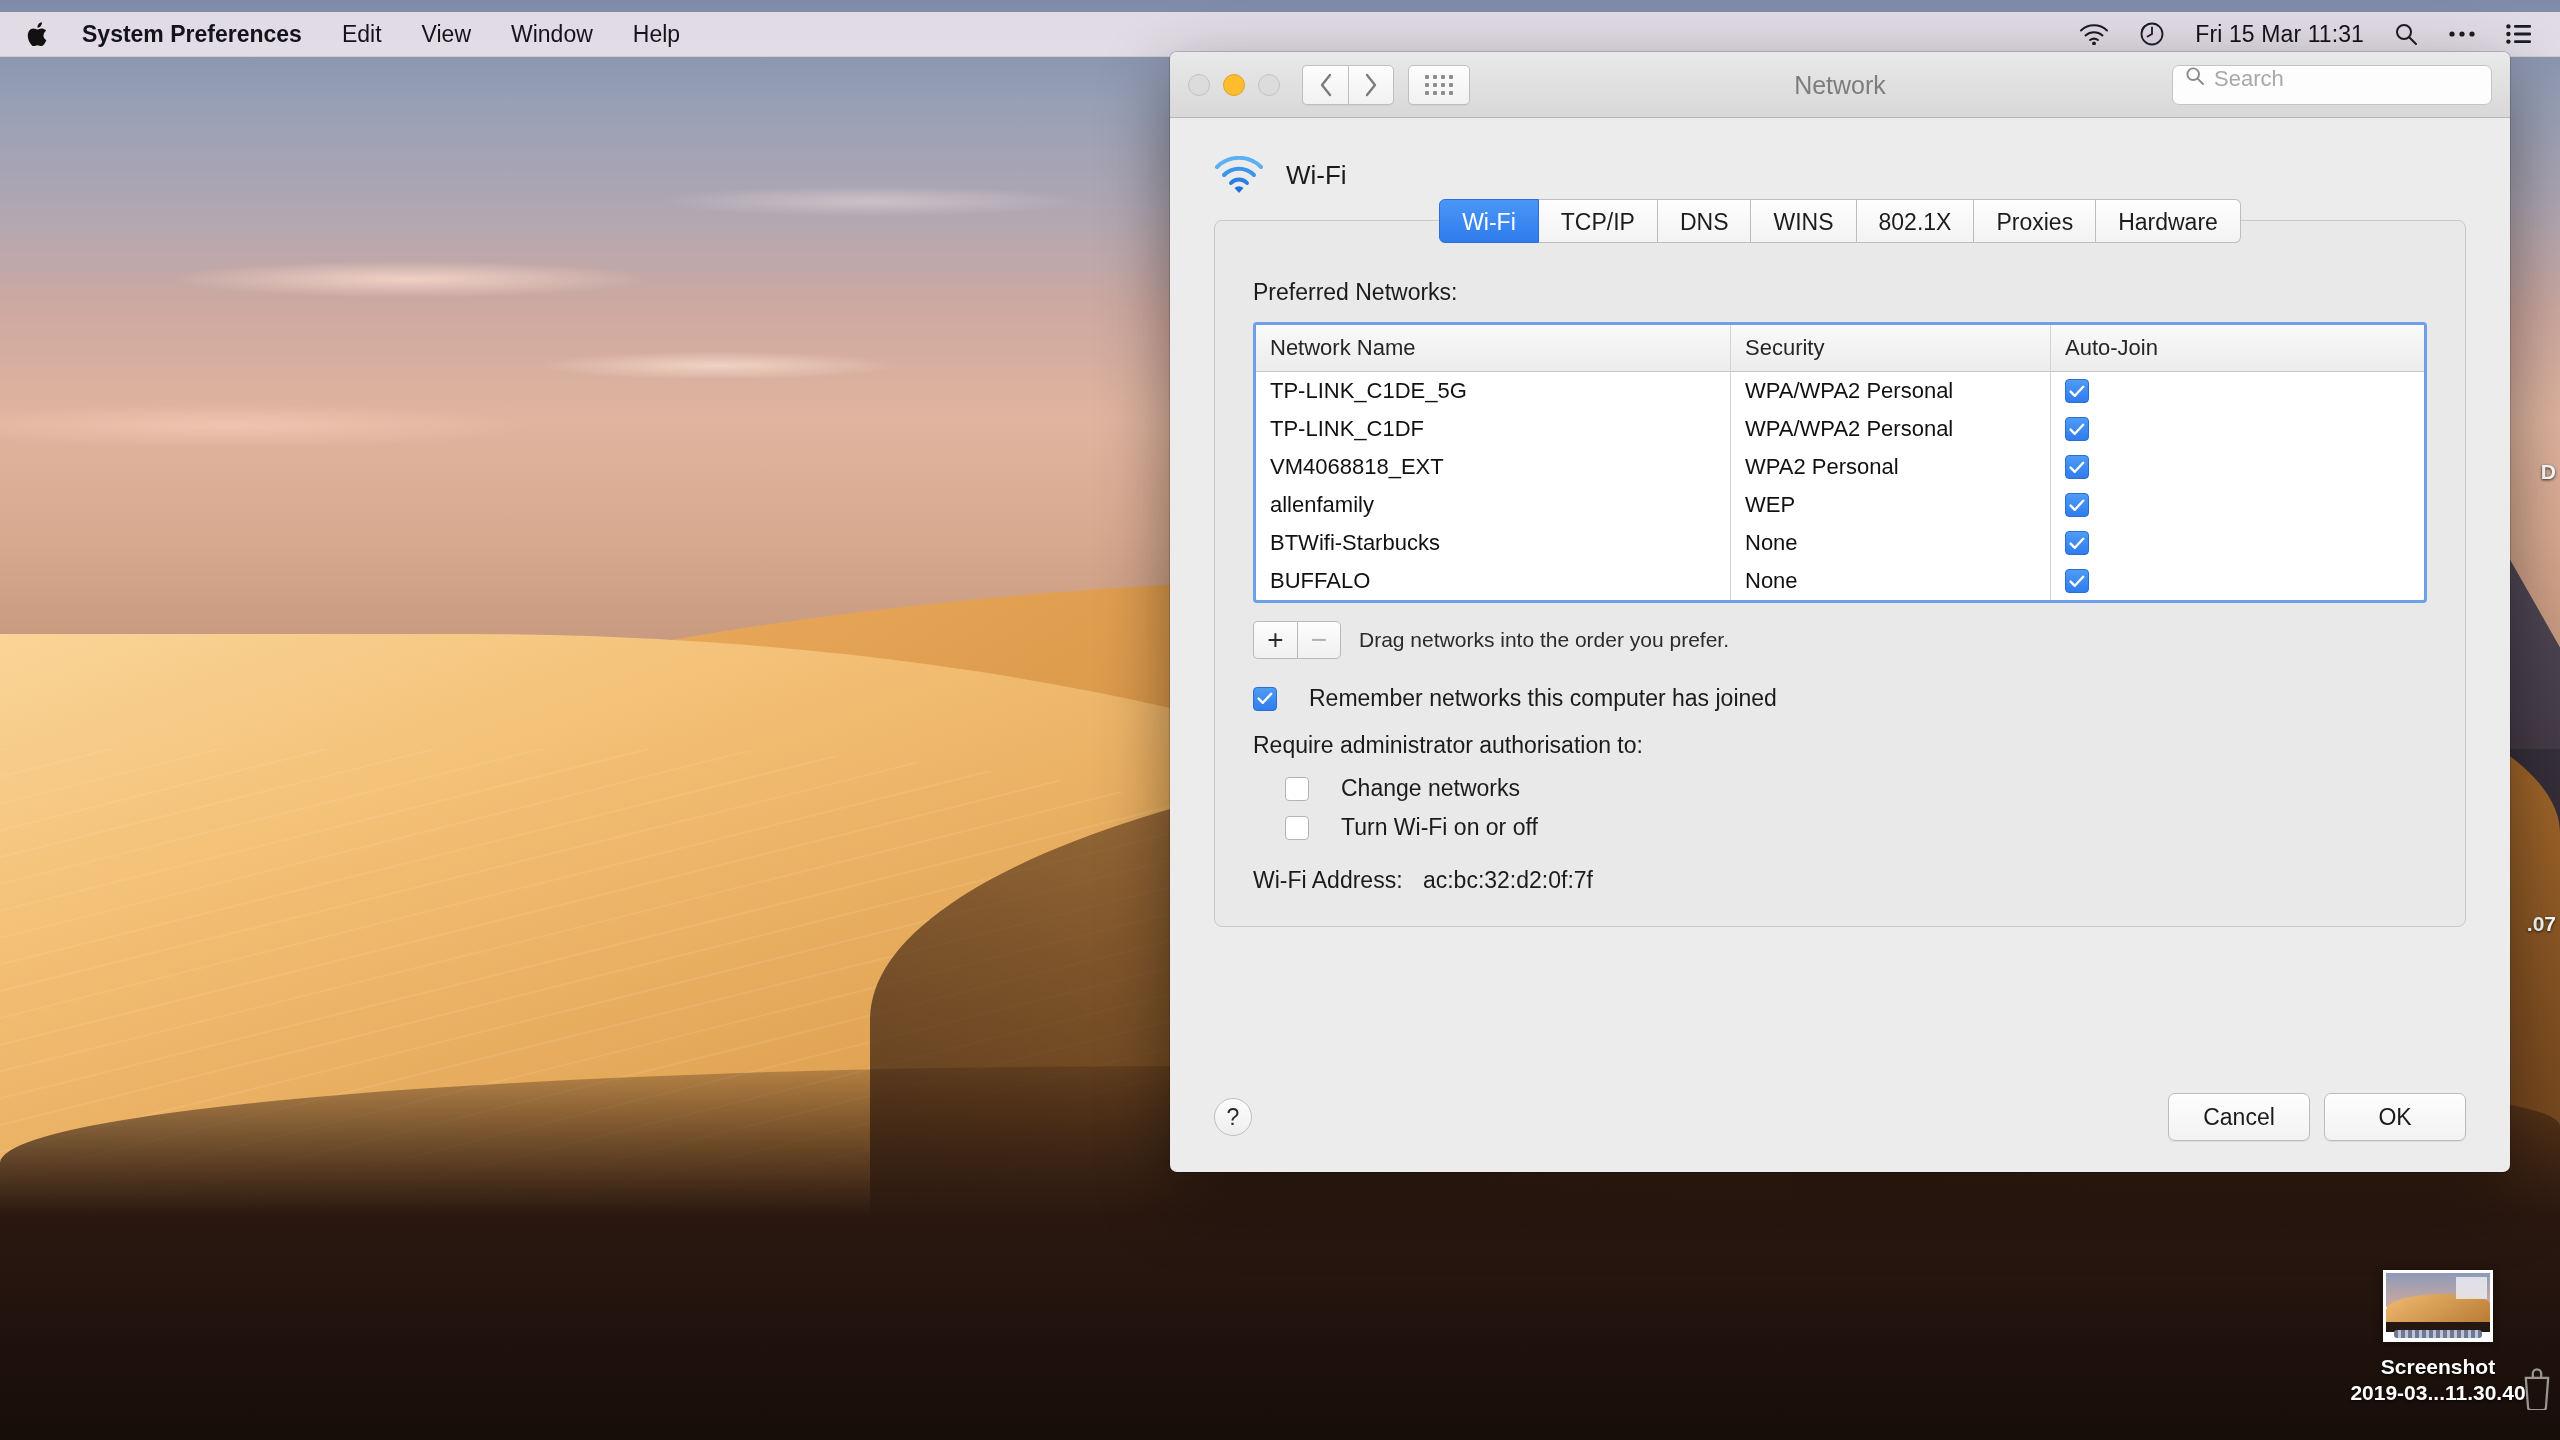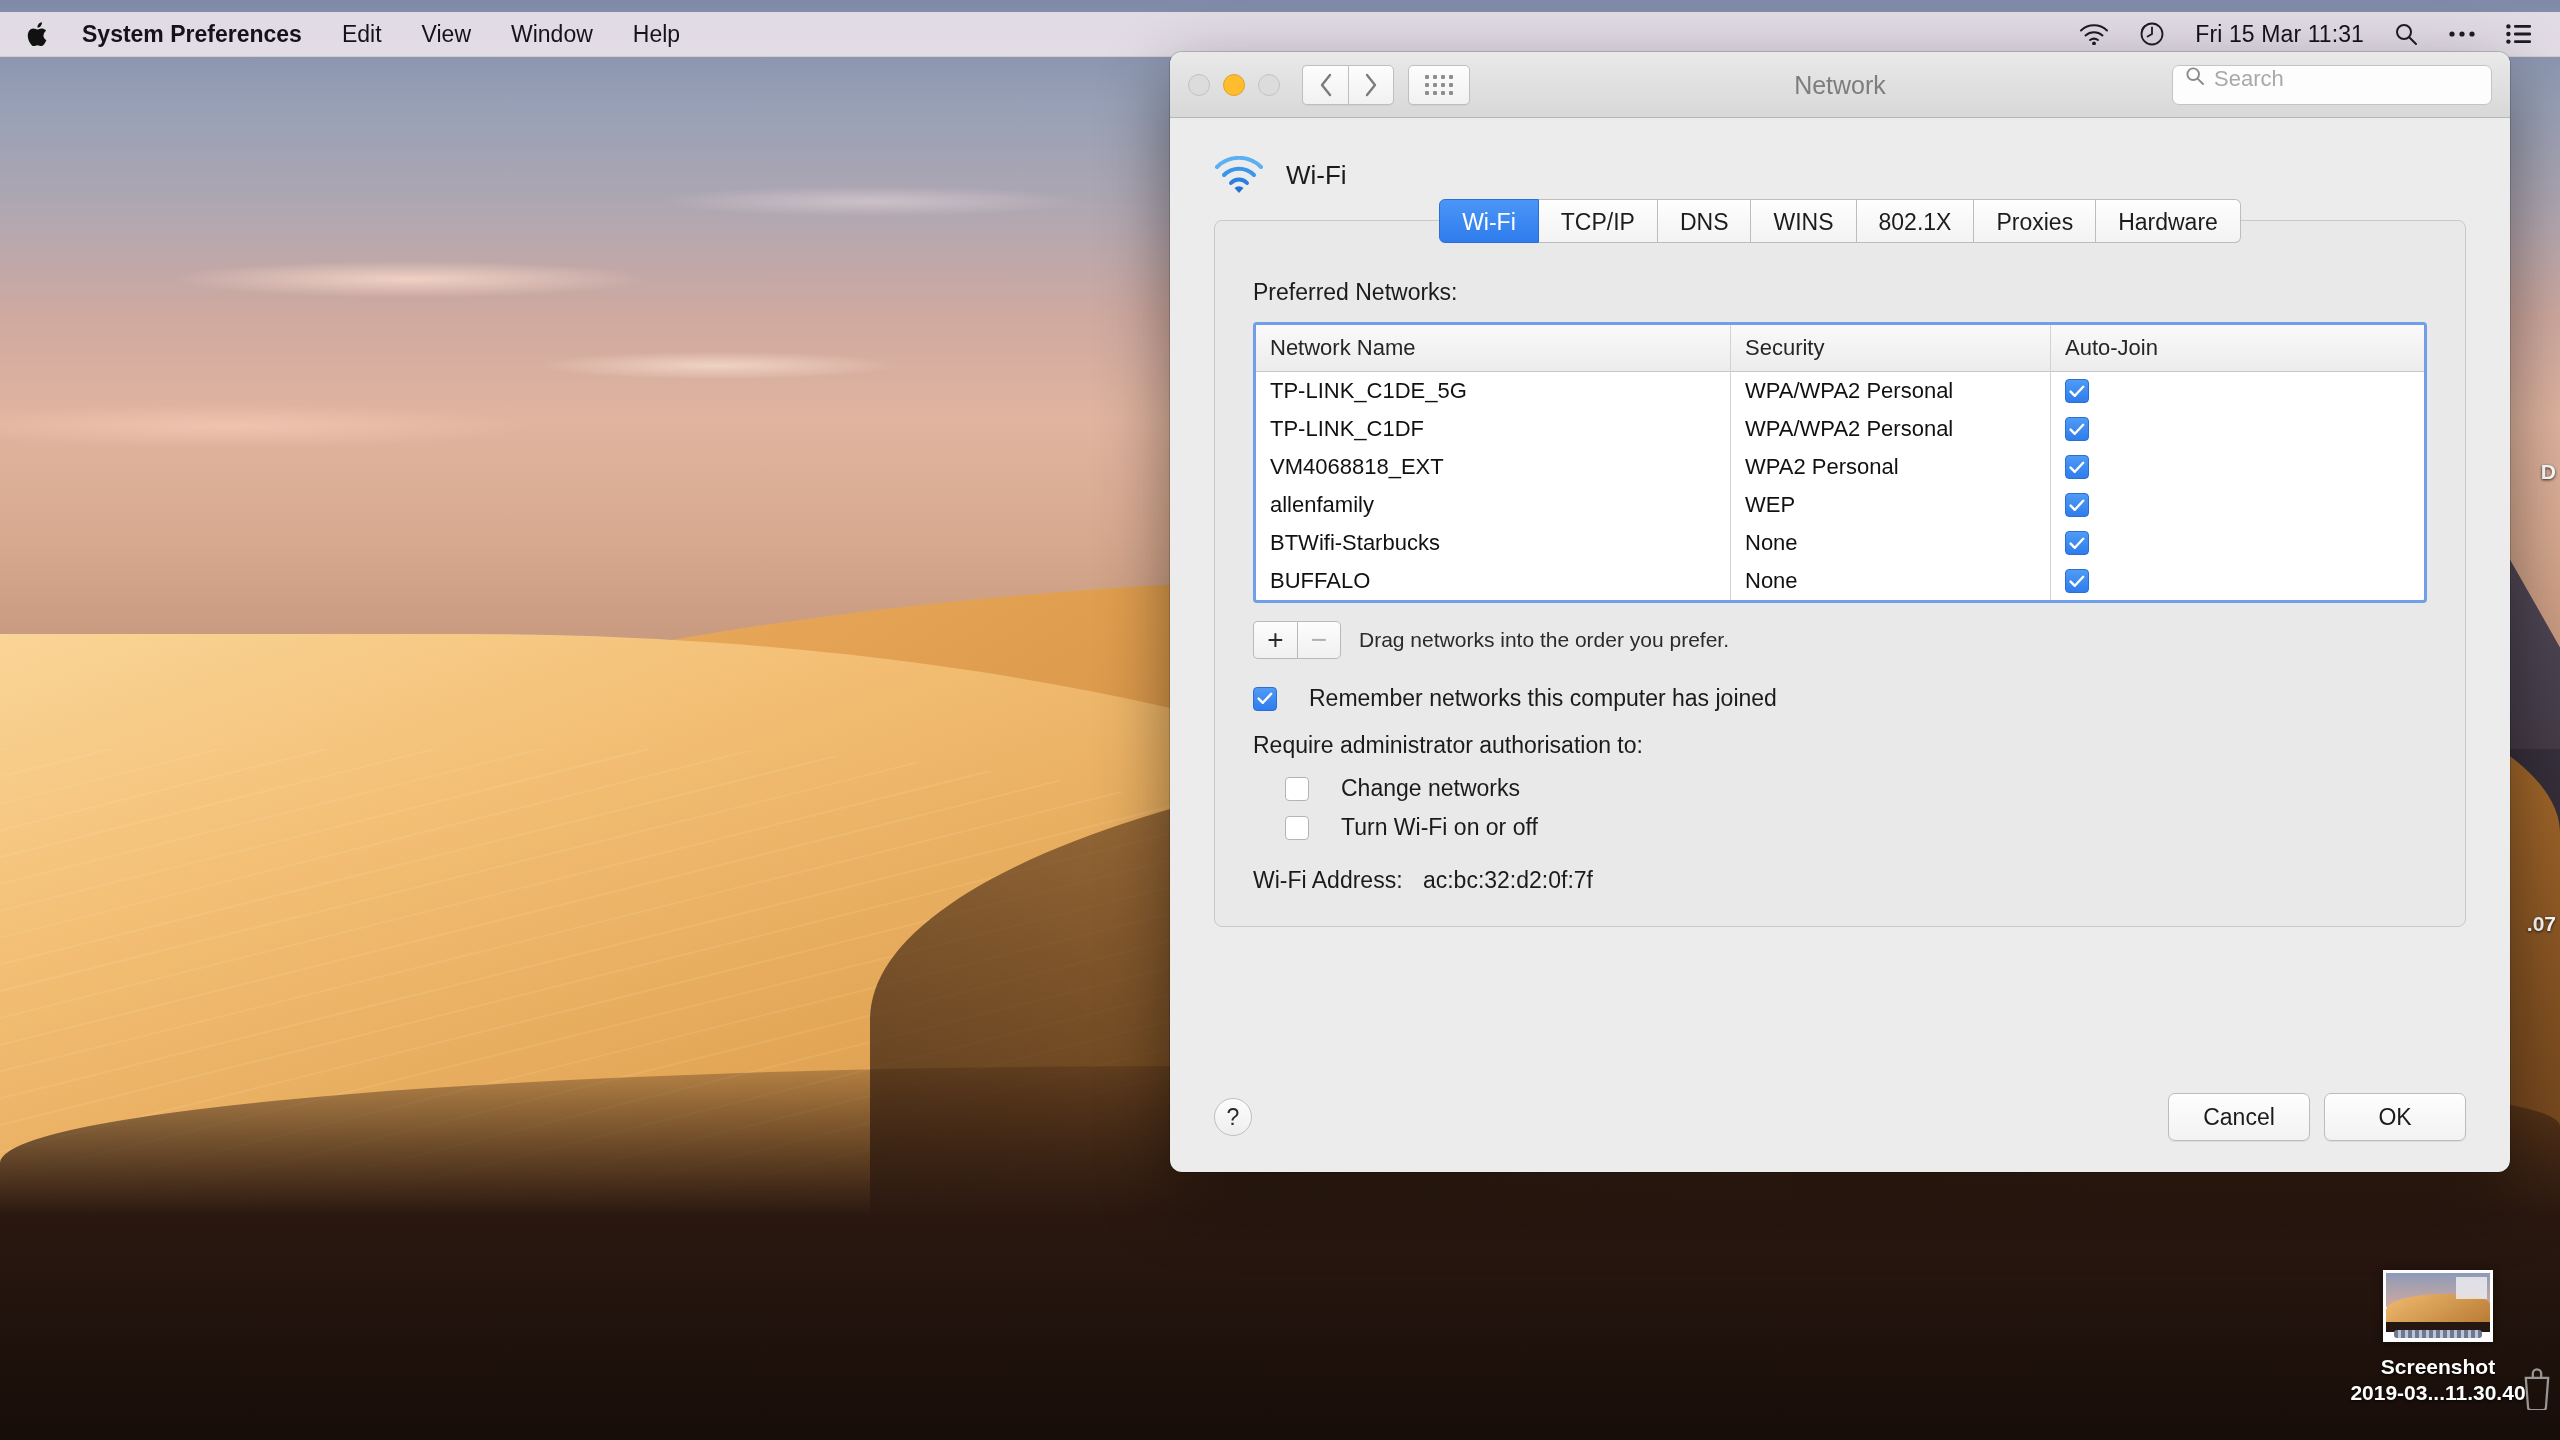--- a/index.html
+++ b/index.html
@@ -101,21 +101,21 @@
   .di-thumb .t-win { position:absolute; right:3%; top:6%; width:30%; height:34%; background:rgba(235,235,240,.85); }
   .edge-label {
     position:absolute; color:#fff; font-size:21px; font-weight:bold;
     text-shadow:0 1px 3px rgba(0,0,0,.8);
   }
   .trash-icon { position:absolute; right:6px; bottom:30px; width:34px; height:42px; opacity:.62; }
 
   
   .prefs-window {
     position:absolute; left:1170px; top:52px; width:1340px; height:1120px;
-    background:#ececec; border-radius:12px;
+    background:#ececec; border-radius:7px;
     box-shadow:0 26px 70px rgba(0,0,0,.45), 0 0 0 1px rgba(0,0,0,.16);
     overflow:hidden; display:flex; flex-direction:column;
   }
   .titlebar {
     height:66px; flex:0 0 66px; position:relative;
     background:linear-gradient(to bottom,#e9e9e9,#d8d8d8);
     border-bottom:1px solid #b6b6b6; display:flex; align-items:center; padding:0 18px;
   }
   .traffic { display:flex; gap:13px; align-items:center; margin-right:22px; }
   .tl { width:22px; height:22px; border-radius:50%; }

